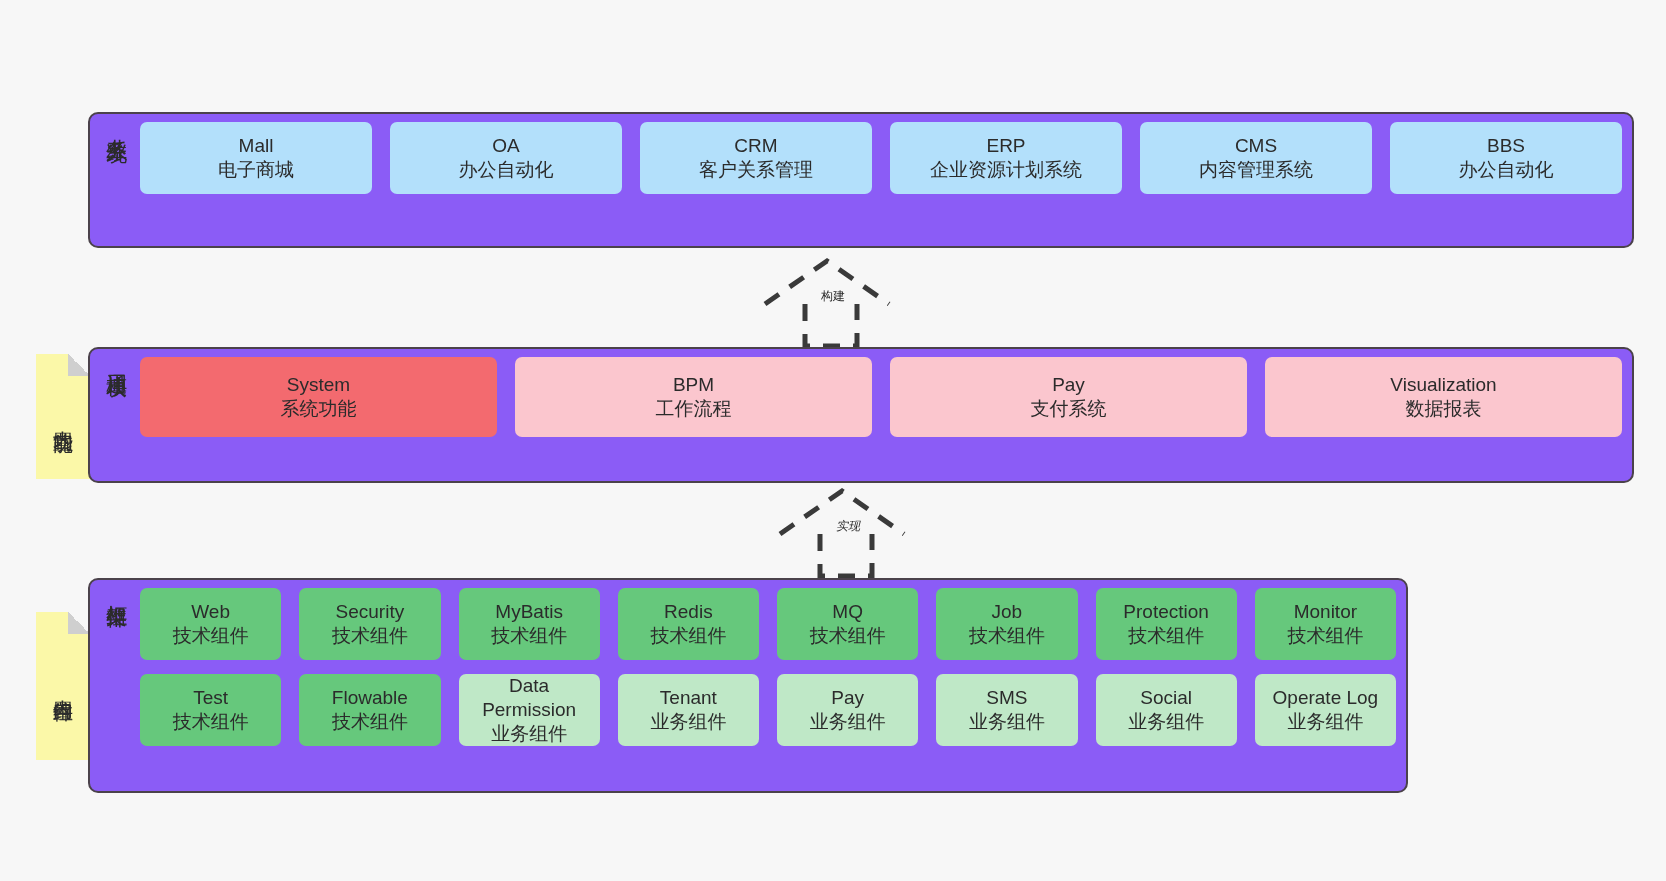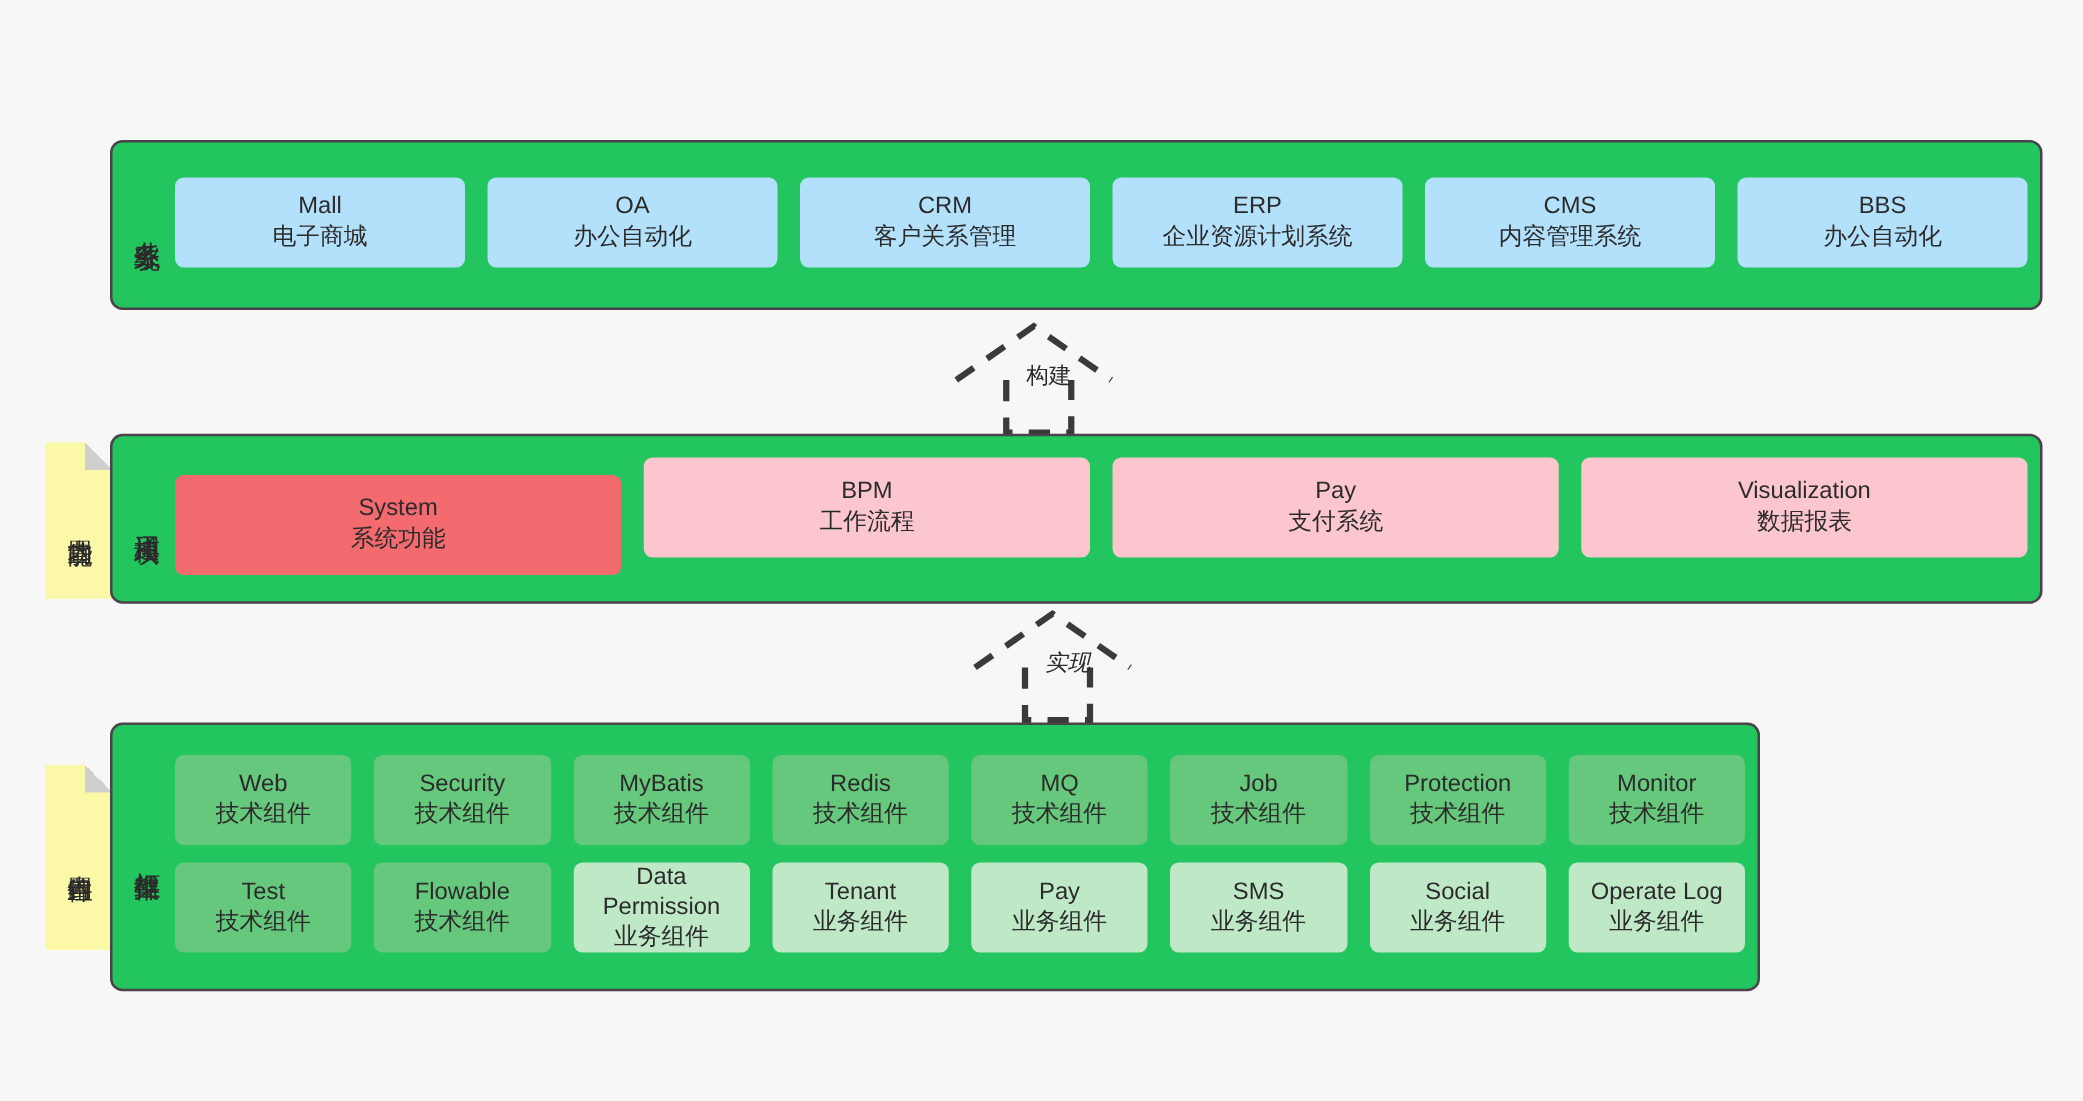--- a/index.html
+++ b/index.html
@@ -13,25 +13,25 @@
     font-family: "Liberation Sans", "DejaVu Sans", sans-serif;
     color: #2b2b2b;
     overflow: hidden;
     position: relative;
   }
 
   
   .band {
     position: absolute;
     box-sizing: border-box;
-    background: #22c55e;
+    background: #8b5cf6;
     border: 2px solid #4b424b;
     border-radius: 10px;
     display: flex;
-    align-items: center;
+    align-items: flex-start;
     padding: 8px 10px 13px 4px;
   }
 
   .band-label {
     width: 46px;
     min-width: 46px;
     display: flex;
     align-items: center;
     justify-content: center;
     font-size: 21px;
@@ -69,21 +69,21 @@
     line-height: 1.28;
     padding: 6px 4px;
     box-sizing: border-box;
     color: #2b2b2b;
   }
   .cell .t1 { display: block; }
   .cell .t2 { display: block; }
 
   
   .c-blue        { background: #b3e0fb; }
-  .c-red         { background: #f36a6f; margin-top: 14px; }
+  .c-red         { background: #f36a6f; }
   .c-pink        { background: #fbc6ce; }
   .c-green       { background: #66c87c; }
   .c-lightgreen  { background: #bfe8c7; }
 
   
   #band-business { left: 88px;  top: 112px; width: 1546px; height: 136px; }
   #band-modules  { left: 88px;  top: 347px; width: 1546px; height: 136px; }
   #band-framework{ left: 88px;  top: 578px; width: 1320px; height: 215px; }
 
   #band-business .cell  { height: 72px; }
@@ -122,21 +122,21 @@
     width: 200px;
     height: 110px;
   }
   #uml-build   { left: 735px; top: 252px; }
   #uml-realize { left: 750px; top: 482px; }
 
   .uml svg { display: block; overflow: visible; }
 
   .uml-label {
     position: absolute;
-    font-size: 18px;
+    font-size: 12px;
     color: #2b2b2b;
     background: transparent;
     white-space: nowrap;
     user-select: none;
   }
   #uml-build .uml-label   { left: 86px; top: 36px; }
   #uml-realize .uml-label { left: 86px; top: 36px; font-style: italic; }
 </style>
 </head>
 <body>

